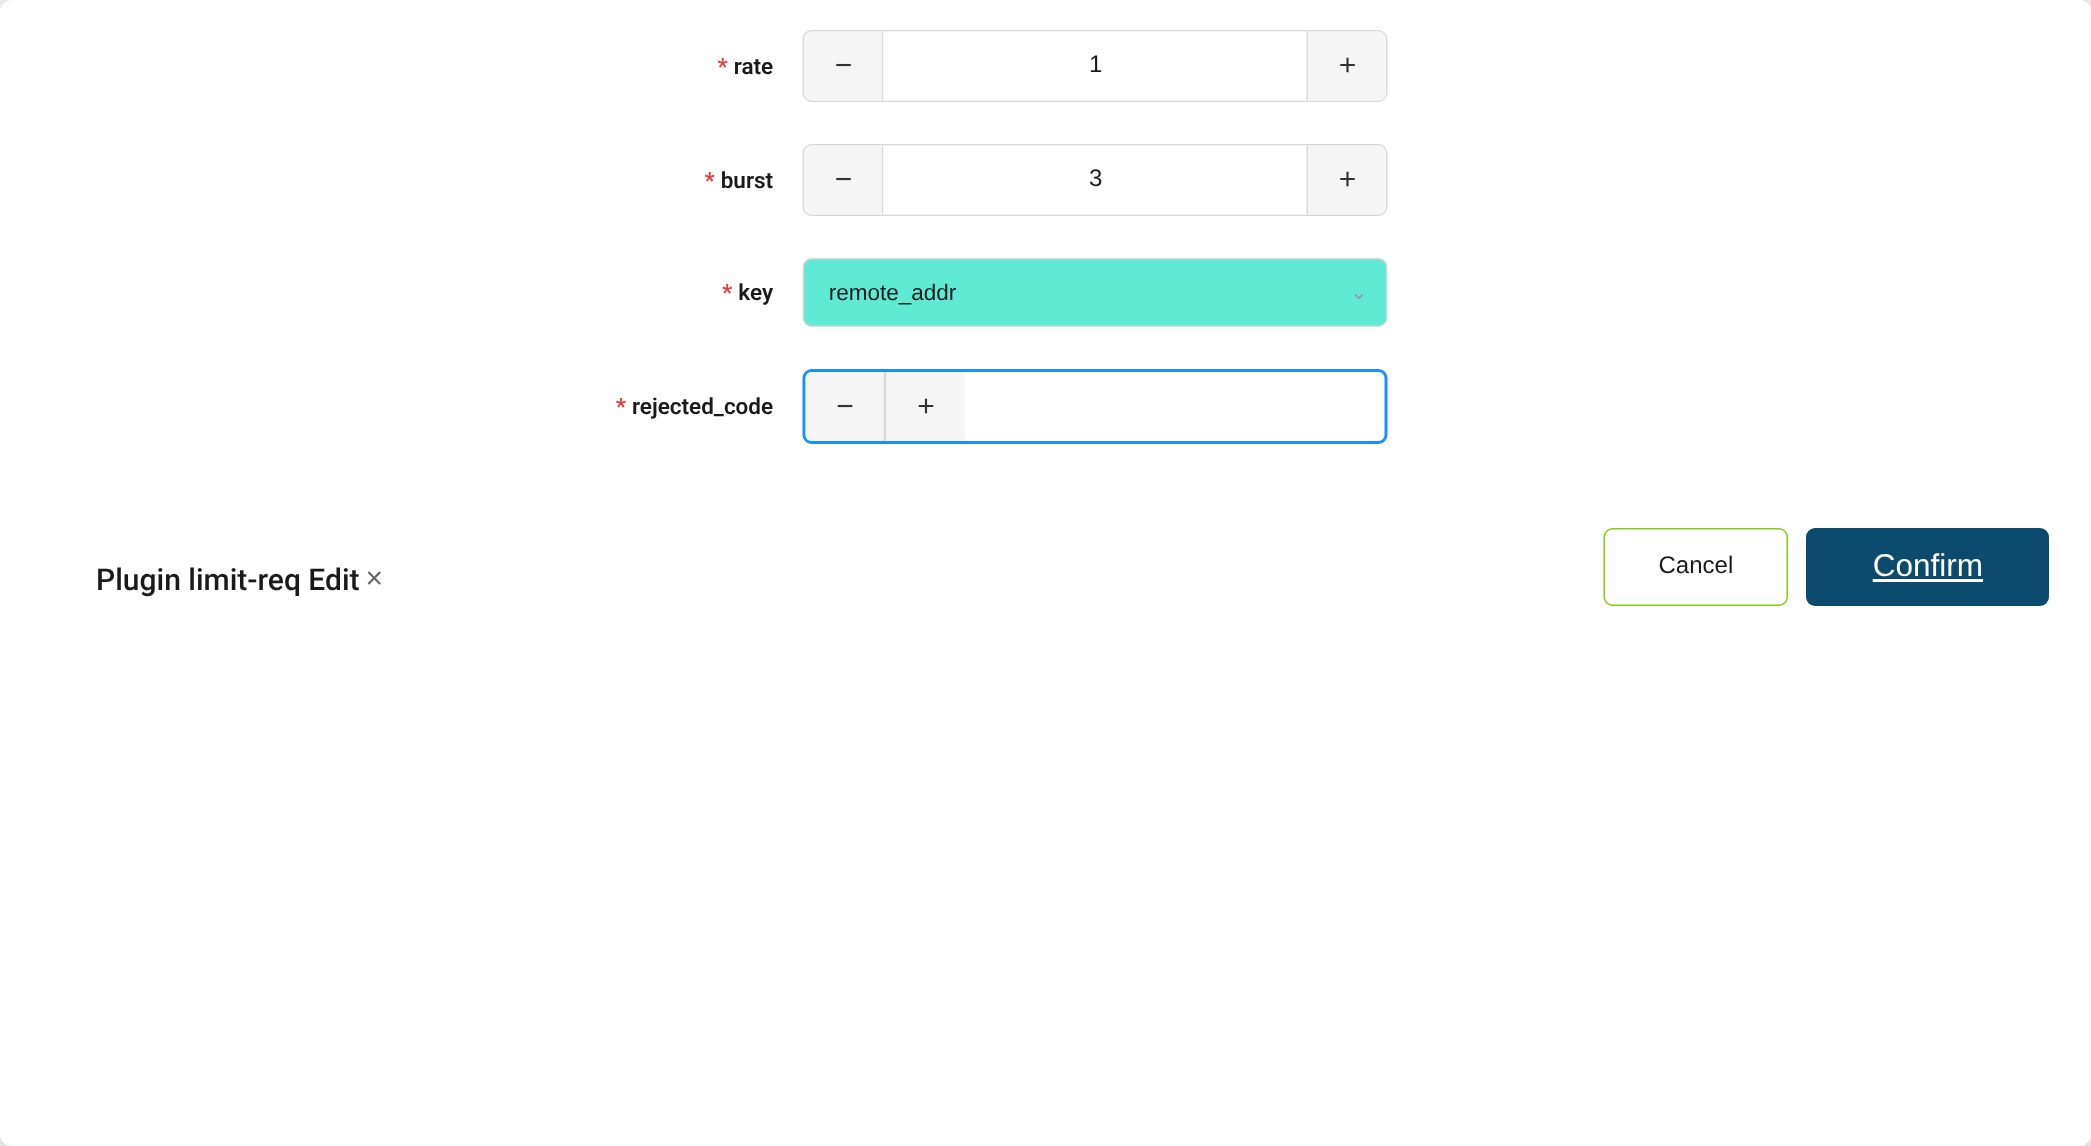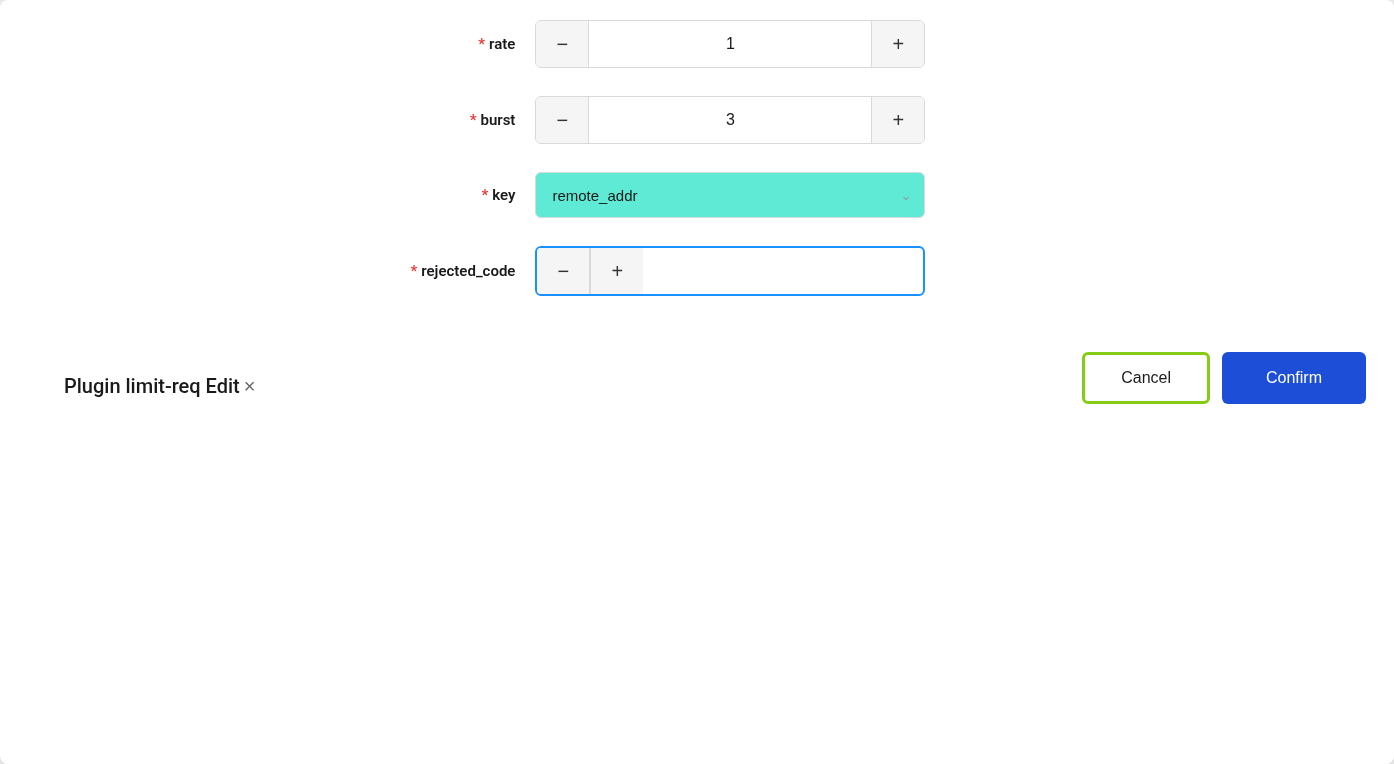--- a/index.html
+++ b/index.html
@@ -166,39 +166,40 @@
       padding: 20px 28px 28px 28px;
       display: flex;
       align-items: center;
       justify-content: flex-end;
       gap: 12px;
     }
 
     .btn-cancel {
       height: 52px;
       padding: 0 36px;
-      border: 3px solid #84cc16;
+      border: 1px solid #84cc16;
       border-radius: 6px;
       background: #fff;
       font-size: 16px;
       color: #1a1a1a;
       cursor: pointer;
       font-weight: 400;
     }
 
     .btn-confirm {
       height: 52px;
       padding: 0 44px;
       border: none;
       border-radius: 6px;
-      background: #1d4ed8;
-      font-size: 16px;
+      background: #0c4a6e;
+      font-size: 21px;
       color: #fff;
       cursor: pointer;
       font-weight: 500;
+      text-decoration: underline;
     }
   </style>
 </head>
 <body>
 
 <div class="dialog">
 
   <div class="dialog-header">
     <span class="dialog-title">Plugin limit-req Edit</span>
     <button class="close-btn">×</button>

